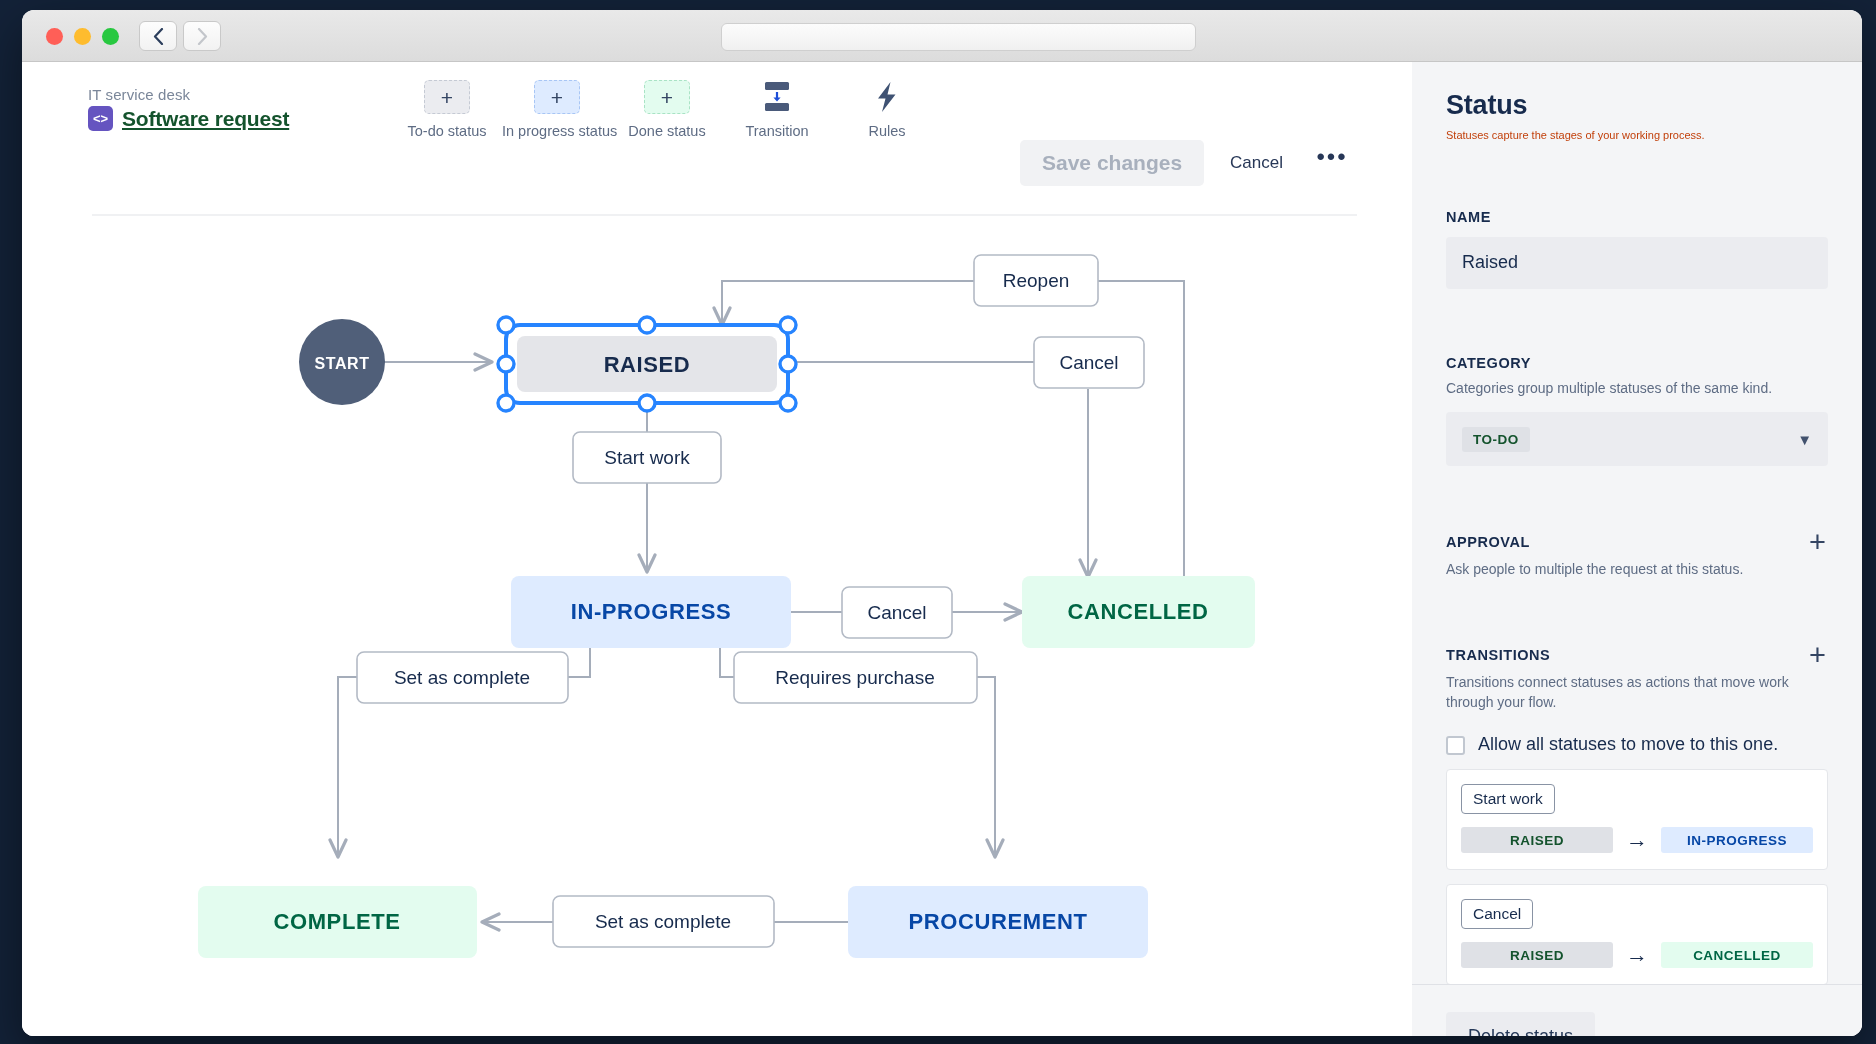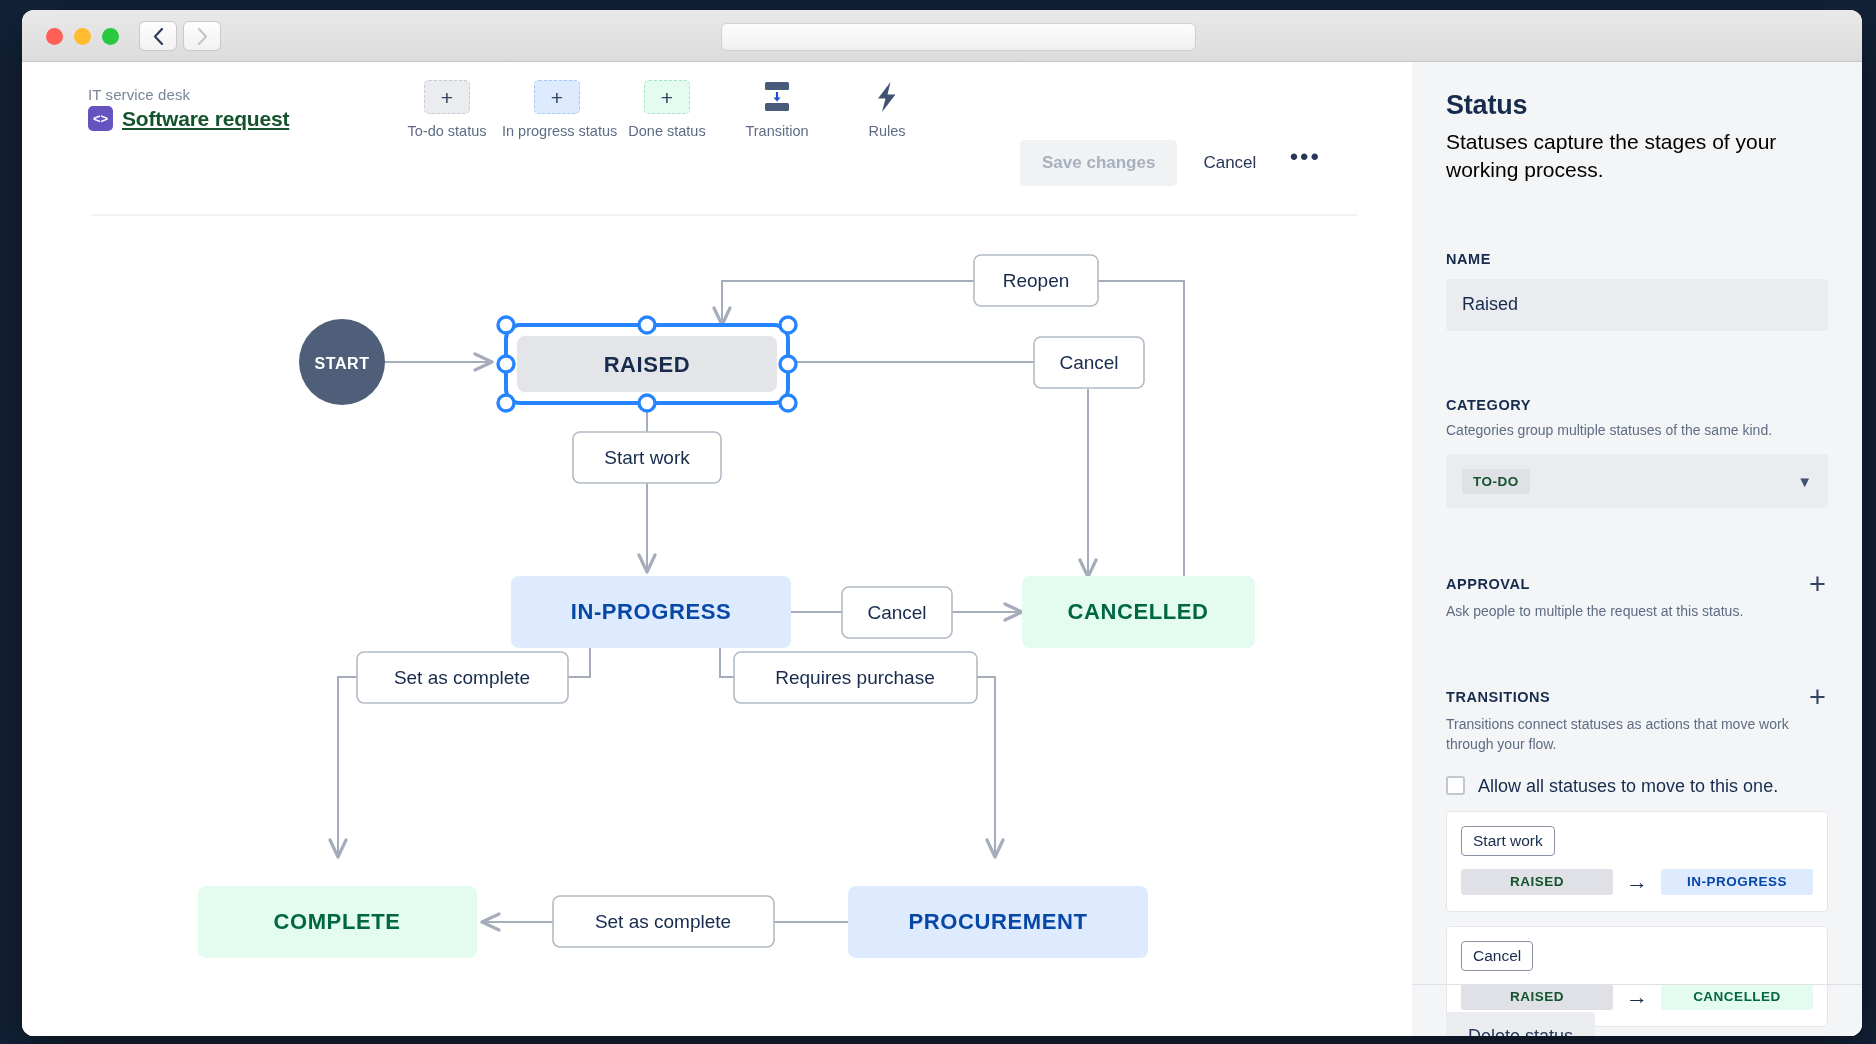--- a/index.html
+++ b/index.html
@@ -69,21 +69,21 @@
   }
   .chip.todo { background:#ebecf0; border:1px dashed #c5cad4; }
   .chip.prog { background:#deebff; border:1px dashed #a8c6f5; }
   .chip.done { background:#e3fcef; border:1px dashed #a9e3c5; }
   .chip.plain { background:transparent; }
   .tool .lbl { font-size:14.5px; color:#5e6c84; white-space:nowrap; }
 
   .actions { position:absolute; left:998px; top:78px; display:flex; align-items:center; gap:4px; }
   .btn-save {
     height:46px; padding:0 22px; border:none; border-radius:5px;
-    background:#f1f2f4; color:#a8b0bd; font-size:17px; font-weight:600;
+    background:#f1f2f4; color:#a8b0bd; font-size:21px; font-weight:600;
     font-family:inherit; cursor:default;
   }
   .btn-cancel {
     height:46px; padding:0 22px; border:none; background:transparent;
     color:#273757; font-size:17px; font-family:inherit; cursor:pointer;
   }
   .btn-more {
     width:46px; height:46px; border:none; background:transparent;
     color:#273757; font-size:24px; line-height:10px; letter-spacing:2px;
     font-family:inherit; cursor:pointer; padding-bottom:12px;
@@ -94,21 +94,21 @@
 
   
   .diagram { position:absolute; left:0; top:120px; width:1390px; height:854px; }
   .diagram svg { display:block; }
   .nd-txt { font-family:"Liberation Sans", sans-serif; font-weight:bold; letter-spacing:.6px; }
   .lb-txt { font-family:"Liberation Sans", sans-serif; font-size:19px; fill:#172b4d; }
 
   
   .side-inner { padding:28px 34px 0 34px; }
   .side h2 { font-size:27px; color:#172b4d; font-weight:600; letter-spacing:-.2px; }
-  .side .sub { font-size:21px; color:#000000; margin-top:7px; line-height:1.35; }
+  .side .sub { font-size:11px; color:#c2410c; margin-top:7px; line-height:1.35; }
   .sec-label {
     font-size:14.5px; font-weight:bold; color:#172b4d;
     letter-spacing:.55px; margin-top:66px;
   }
   .field {
     margin-top:12px; height:52px; background:#ebecf0; border-radius:4px;
     display:flex; align-items:center; padding:0 16px;
     font-size:18px; color:#172b4d;
   }
   .sec-head { display:flex; align-items:center; justify-content:space-between; }
@@ -124,21 +124,21 @@
   }
   .pill {
     display:inline-block; padding:5px 11px; border-radius:3px;
     font-size:13.5px; font-weight:bold; letter-spacing:.5px;
   }
   .pill.todo { background:#dfe1e6; color:#14532d; }
   .pill.prog { background:#deebff; color:#0747a6; }
   .pill.done { background:#e3fcef; color:#006644; }
   .chev { color:#42526e; font-size:15px; }
 
-  .check-row { display:flex; align-items:flex-start; gap:13px; margin-top:22px; }
+  .check-row { display:flex; align-items:flex-end; gap:13px; margin-top:22px; }
   .cbox { width:19px; height:19px; border:2px solid #c1c7d0; border-radius:3px; background:#fff; }
   .check-row span { font-size:18px; color:#172b4d; }
 
   .tcard {
     margin-top:14px; background:#fff; border:1px solid #e4e6ea; border-radius:4px;
     padding:14px 14px 16px 14px;
   }
   .tname {
     display:inline-block; border:1px solid #8993a4; border-radius:4px;
     padding:5px 11px; font-size:15.5px; color:#172b4d; background:#fff;

